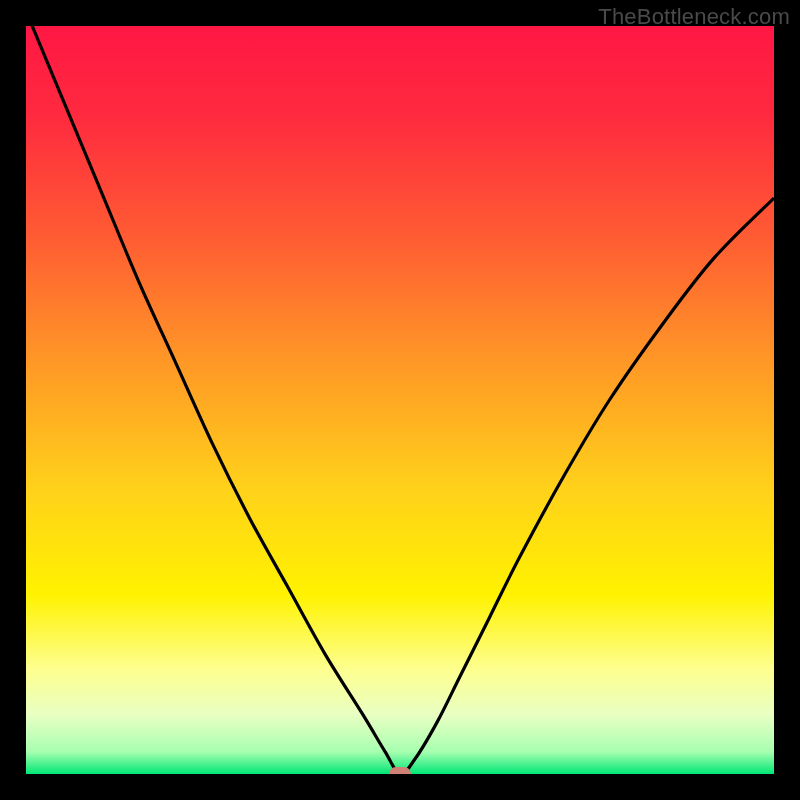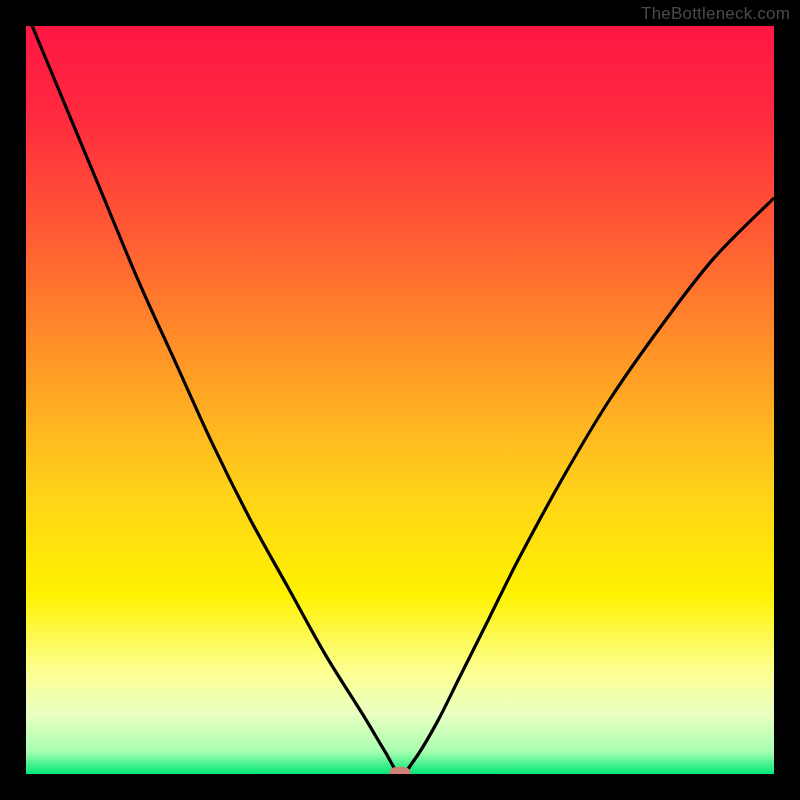--- a/index.html
+++ b/index.html
@@ -12,21 +12,21 @@
     position: relative;
     width: 800px;
     height: 800px;
     background: #000000;
   }
   .watermark {
     position: absolute;
     top: 4px;
     right: 10px;
     color: #4a4a4a;
-    font-size: 17px;
+    font-size: 22px;
     font-weight: 500;
     z-index: 10;
     letter-spacing: 0.2px;
   }
   .plot-area {
     position: absolute;
     left: 26px;
     top: 26px;
     width: 748px;
     height: 748px;

